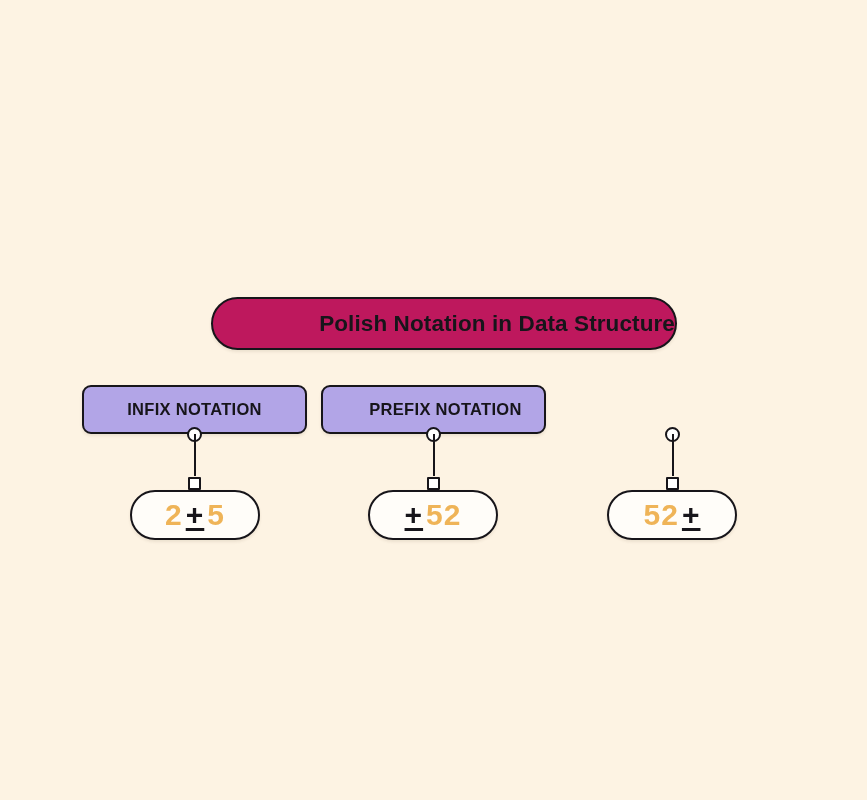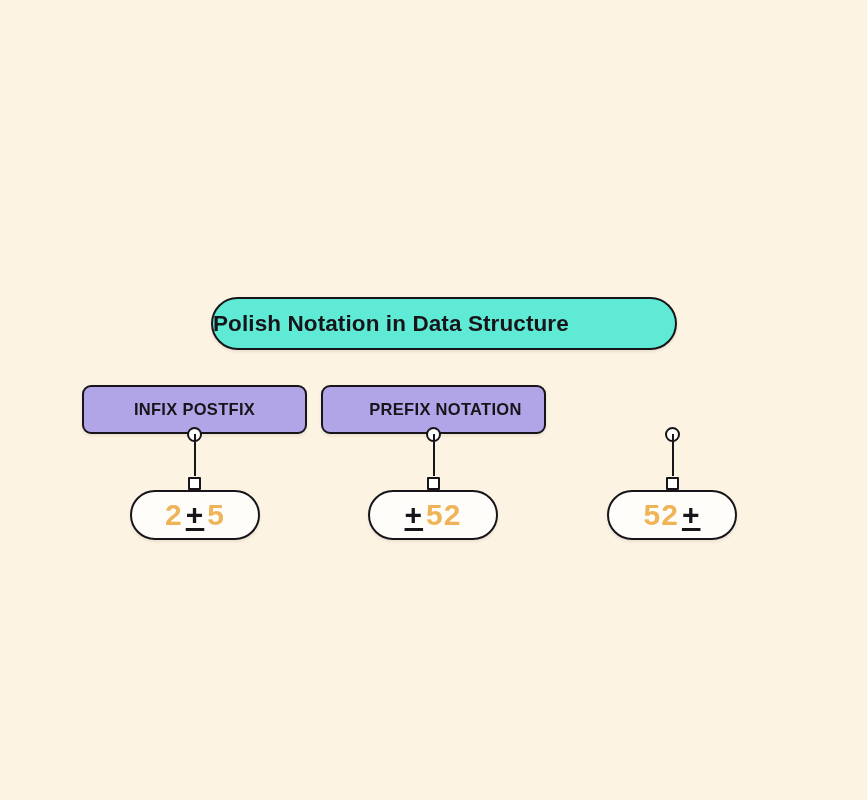--- a/index.html
+++ b/index.html
@@ -24,26 +24,26 @@
   }
 
   
   .title-pill {
     position: absolute;
     left: 211px;
     top: 297px;
     width: 466px;
     height: 53px;
     box-sizing: border-box;
-    background: #5eead4;
+    background: #be185d;
     border: 2.5px solid #17151a;
     border-radius: 27px;
     display: flex;
     align-items: center;
-    justify-content: flex-start;
+    justify-content: flex-end;
     box-shadow: 0 2px 3px rgba(90, 70, 40, 0.10);
   }
   .title-text {
     font-size: 22.5px;
     font-weight: bold;
     color: #17151a;
     letter-spacing: 0.1px;
     white-space: nowrap;
   }
 
@@ -129,21 +129,21 @@
 </head>
 <body>
 
 <div id="canvas">
 
   <div class="title-pill">
     <span class="title-text">Polish Notation in Data Structure</span>
   </div>
 
   <div class="cat-box" style="left:82px; top:385px; width:225px; height:49px;">
-    <span class="cat-text">INFIX POSTFIX</span>
+    <span class="cat-text">INFIX NOTATION</span>
   </div>
   <div class="conn-dot" style="left:187px; top:427px;"></div>
   <div class="conn-line" style="left:193.5px; top:434px; height:42px;"></div>
   <div class="conn-square" style="left:188px; top:477px;"></div>
   <div class="expr-pill" style="left:130px; top:490px; width:130px; height:50px;">
     <span class="expr-text">
       <span class="num">2</span>
       <span class="op">+</span>
       <span class="num">5</span>
     </span>

